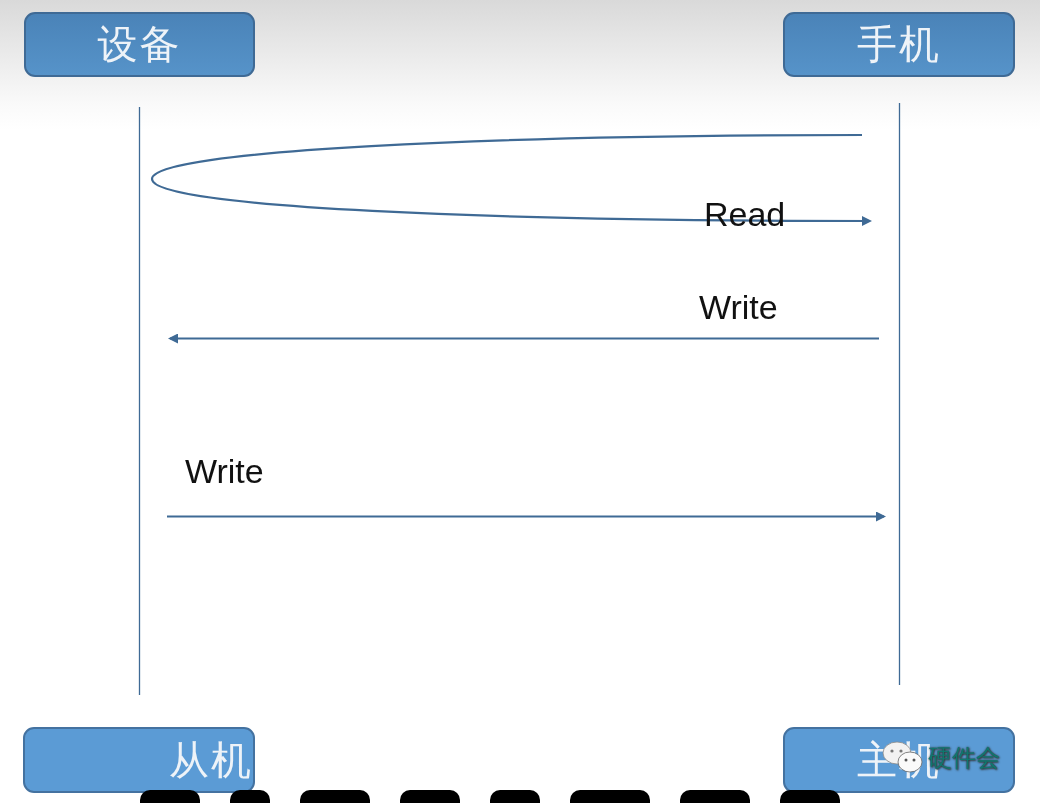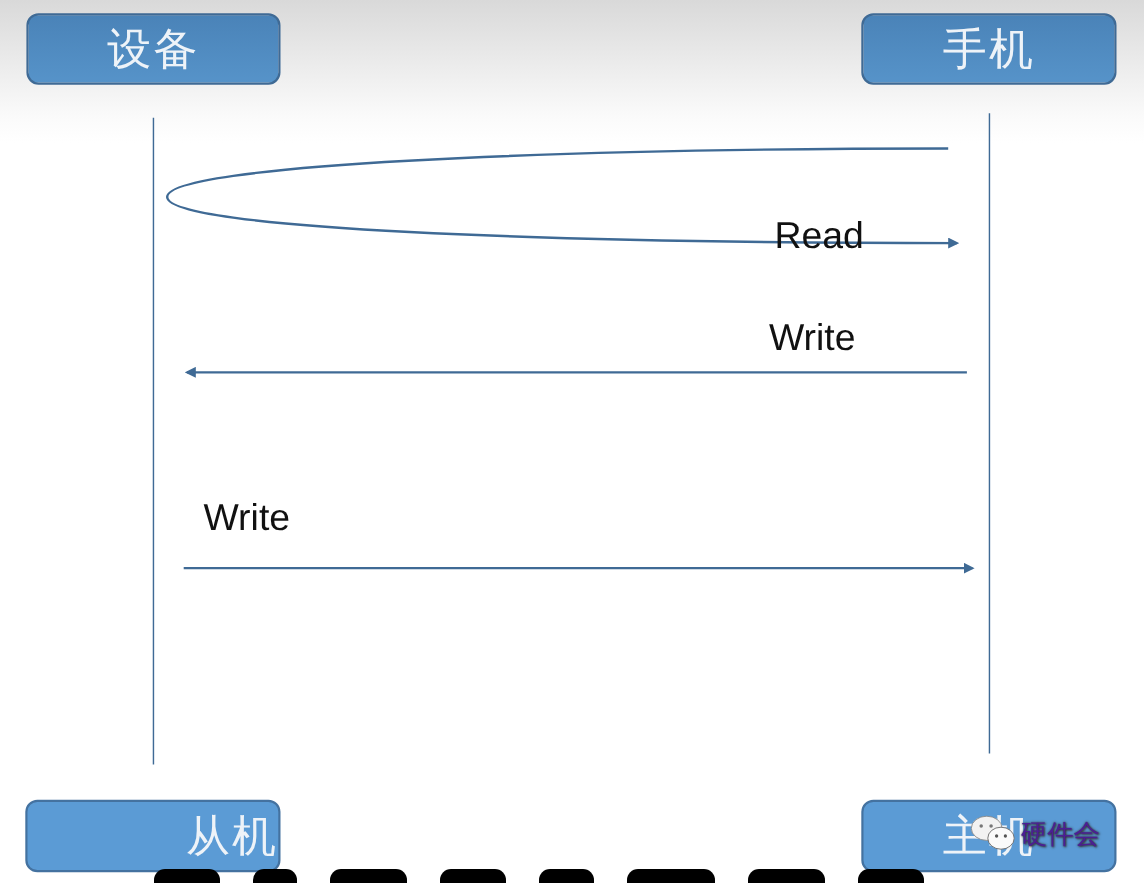--- a/index.html
+++ b/index.html
@@ -22,21 +22,21 @@
     position: absolute; color: #111; font-size: 34px;
     font-family: "Liberation Sans", "DejaVu Sans", sans-serif;
   }
   .cut-text {
     position: absolute; left: 140px; top: 790px; width: 700px; height: 40px;
     display: flex; gap: 30px;
   }
   .cut-text span { display: inline-block; background: #000; height: 30px; border-radius: 10px 10px 0 0; }
   .watermark {
     position: absolute; left: 880px; top: 738px; display: flex; align-items: center;
-    color: #4c1d95; font-family: "DejaVu Sans", sans-serif; font-size: 24px;
+    color: #0f766e; font-family: "DejaVu Sans", sans-serif; font-size: 24px;
     text-shadow: 0 0 2px #333, 1px 1px 2px #333;
   }
   .wm-icon { position: relative; width: 48px; height: 40px; }
 </style>
 </head>
 <body>
 
 <div class="actor top" style="left:24px; top:12px; width:231px; height:65px;">
   <span>设备</span>
 </div>

